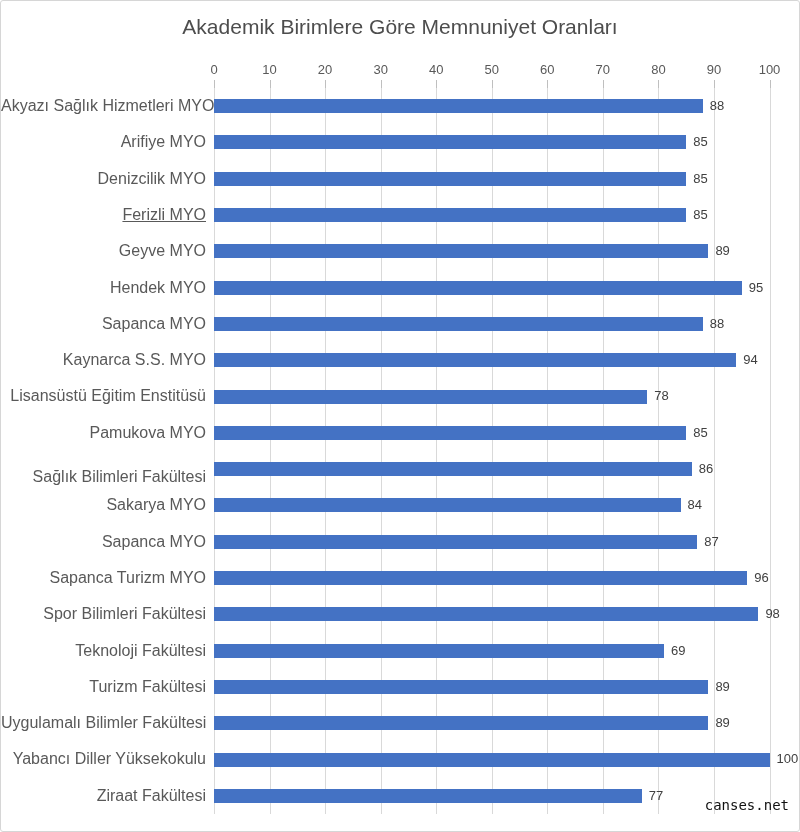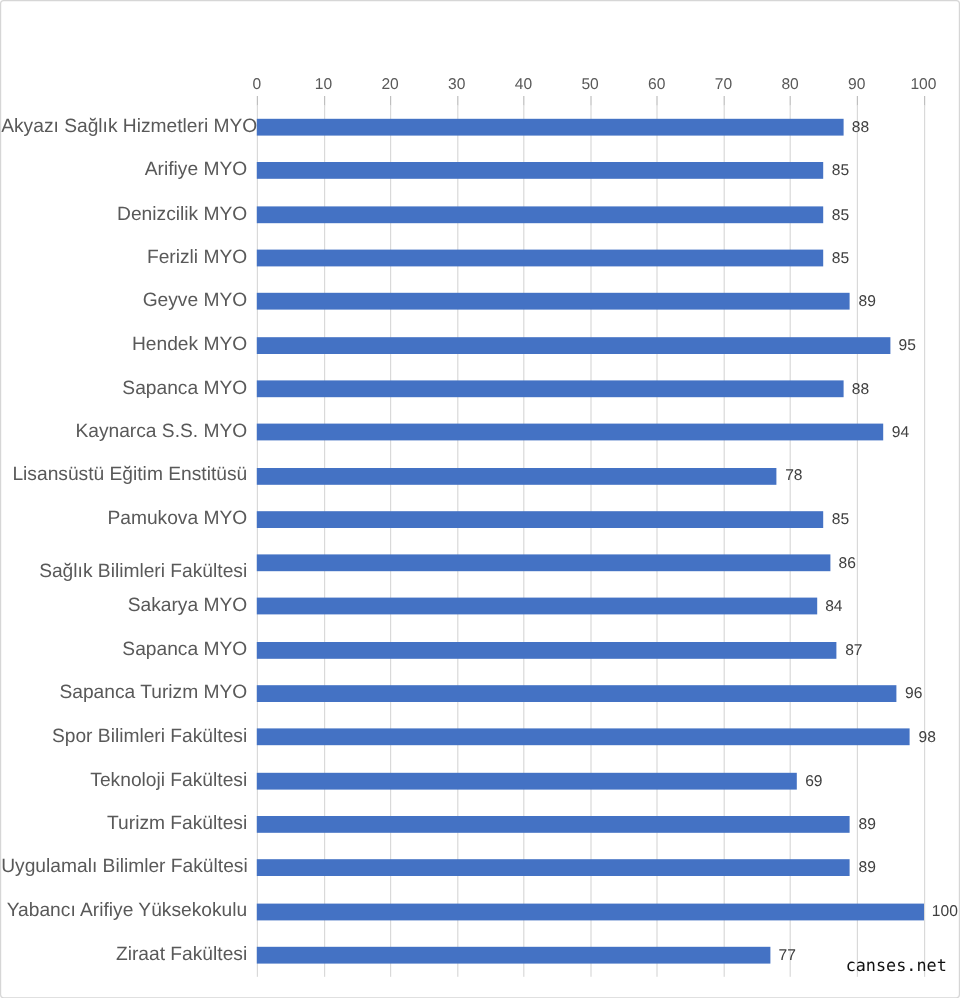--- a/index.html
+++ b/index.html
@@ -76,20 +76,21 @@
     top: 796px;
     font-family: "DejaVu Sans Mono", monospace;
     font-size: 14px;
     color: #111111;
   }
 </style>
 </head>
 <body>
 
 <div class="frame">
+  <div class="chart-title">Akademik Birimlere Göre Memnuniyet Oranları</div>
 
   <div id="axis">
       <div class="axis-tick-label" style="left: 213px; color: rgb(89, 89, 89);">0</div>
       <div class="axis-tick-mark" style="left: 213px; background: rgb(191, 191, 191);"></div>
       <div class="axis-tick-label" style="left: 268.55px; color: rgb(89, 89, 89);">10</div>
       <div class="axis-tick-mark" style="left: 268.55px; background: rgb(191, 191, 191);"></div>
       <div class="axis-tick-label" style="left: 324.1px; color: rgb(89, 89, 89);">20</div>
       <div class="axis-tick-mark" style="left: 324.1px; background: rgb(191, 191, 191);"></div>
       <div class="axis-tick-label" style="left: 379.65px; color: rgb(89, 89, 89);">30</div>
       <div class="axis-tick-mark" style="left: 379.65px; background: rgb(191, 191, 191);"></div>
@@ -122,21 +123,21 @@
       <div class="gridline" style="left: 768.5px; background: rgb(217, 217, 217);"></div>
       <div class="category-label" style="top: 87px; line-height: 36.3px; color: rgb(89, 89, 89);">Akyazı Sağlık Hizmetleri MYO</div>
       <div class="bar" style="left: 213px; width: 488.84px; top: 98.15px; background: rgb(68, 114, 196);"></div>
       <div class="value-label" style="left: 708.84px; top: 87px; line-height: 36.3px; color: rgb(64, 64, 64);">88</div>
       <div class="category-label" style="top: 123.3px; line-height: 36.3px; color: rgb(89, 89, 89);">Arifiye MYO</div>
       <div class="bar" style="left: 213px; width: 472.175px; top: 134.45px; background: rgb(68, 114, 196);"></div>
       <div class="value-label" style="left: 692.175px; top: 123.3px; line-height: 36.3px; color: rgb(64, 64, 64);">85</div>
       <div class="category-label" style="top: 159.6px; line-height: 36.3px; color: rgb(89, 89, 89);">Denizcilik MYO</div>
       <div class="bar" style="left: 213px; width: 472.175px; top: 170.75px; background: rgb(68, 114, 196);"></div>
       <div class="value-label" style="left: 692.175px; top: 159.6px; line-height: 36.3px; color: rgb(64, 64, 64);">85</div>
-      <div class="category-label" style="top: 195.9px; line-height: 36.3px; color: rgb(89, 89, 89);">Ferizli MYO</div>
+      <div class="category-label" style="top: 195.9px; line-height: 36.3px; color: rgb(89, 89, 89); text-decoration: underline;">Ferizli MYO</div>
       <div class="bar" style="left: 213px; width: 472.175px; top: 207.05px; background: rgb(68, 114, 196);"></div>
       <div class="value-label" style="left: 692.175px; top: 195.9px; line-height: 36.3px; color: rgb(64, 64, 64);">85</div>
       <div class="category-label" style="top: 232.2px; line-height: 36.3px; color: rgb(89, 89, 89);">Geyve MYO</div>
       <div class="bar" style="left: 213px; width: 494.395px; top: 243.35px; background: rgb(68, 114, 196);"></div>
       <div class="value-label" style="left: 714.395px; top: 232.2px; line-height: 36.3px; color: rgb(64, 64, 64);">89</div>
       <div class="category-label" style="top: 268.5px; line-height: 36.3px; color: rgb(89, 89, 89);">Hendek MYO</div>
       <div class="bar" style="left: 213px; width: 527.725px; top: 279.65px; background: rgb(68, 114, 196);"></div>
       <div class="value-label" style="left: 747.725px; top: 268.5px; line-height: 36.3px; color: rgb(64, 64, 64);">95</div>
       <div class="category-label" style="top: 304.8px; line-height: 36.3px; color: rgb(89, 89, 89);">Sapanca MYO</div>
       <div class="bar" style="left: 213px; width: 488.84px; top: 315.95px; background: rgb(68, 114, 196);"></div>
@@ -167,21 +168,21 @@
       <div class="value-label" style="left: 764.39px; top: 595.2px; line-height: 36.3px; color: rgb(64, 64, 64);">98</div>
       <div class="category-label" style="top: 631.5px; line-height: 36.3px; color: rgb(89, 89, 89);">Teknoloji Fakültesi</div>
       <div class="bar" style="left: 213px; width: 449.955px; top: 642.65px; background: rgb(68, 114, 196);"></div>
       <div class="value-label" style="left: 669.955px; top: 631.5px; line-height: 36.3px; color: rgb(64, 64, 64);">69</div>
       <div class="category-label" style="top: 667.8px; line-height: 36.3px; color: rgb(89, 89, 89);">Turizm Fakültesi</div>
       <div class="bar" style="left: 213px; width: 494.395px; top: 678.95px; background: rgb(68, 114, 196);"></div>
       <div class="value-label" style="left: 714.395px; top: 667.8px; line-height: 36.3px; color: rgb(64, 64, 64);">89</div>
       <div class="category-label" style="top: 704.1px; line-height: 36.3px; color: rgb(89, 89, 89);">Uygulamalı Bilimler Fakültesi</div>
       <div class="bar" style="left: 213px; width: 494.395px; top: 715.25px; background: rgb(68, 114, 196);"></div>
       <div class="value-label" style="left: 714.395px; top: 704.1px; line-height: 36.3px; color: rgb(64, 64, 64);">89</div>
-      <div class="category-label" style="top: 740.4px; line-height: 36.3px; color: rgb(89, 89, 89);">Yabancı Arifiye Yüksekokulu</div>
+      <div class="category-label" style="top: 740.4px; line-height: 36.3px; color: rgb(89, 89, 89);">Yabancı Diller Yüksekokulu</div>
       <div class="bar" style="left: 213px; width: 555.5px; top: 751.55px; background: rgb(68, 114, 196);"></div>
       <div class="value-label" style="left: 775.5px; top: 740.4px; line-height: 36.3px; color: rgb(64, 64, 64);">100</div>
       <div class="category-label" style="top: 776.7px; line-height: 36.3px; color: rgb(89, 89, 89);">Ziraat Fakültesi</div>
       <div class="bar" style="left: 213px; width: 427.735px; top: 787.85px; background: rgb(68, 114, 196);"></div>
       <div class="value-label" style="left: 647.735px; top: 776.7px; line-height: 36.3px; color: rgb(64, 64, 64);">77</div>
     </div>
 
   <div class="watermark">canses.net</div>
 </div>
 

